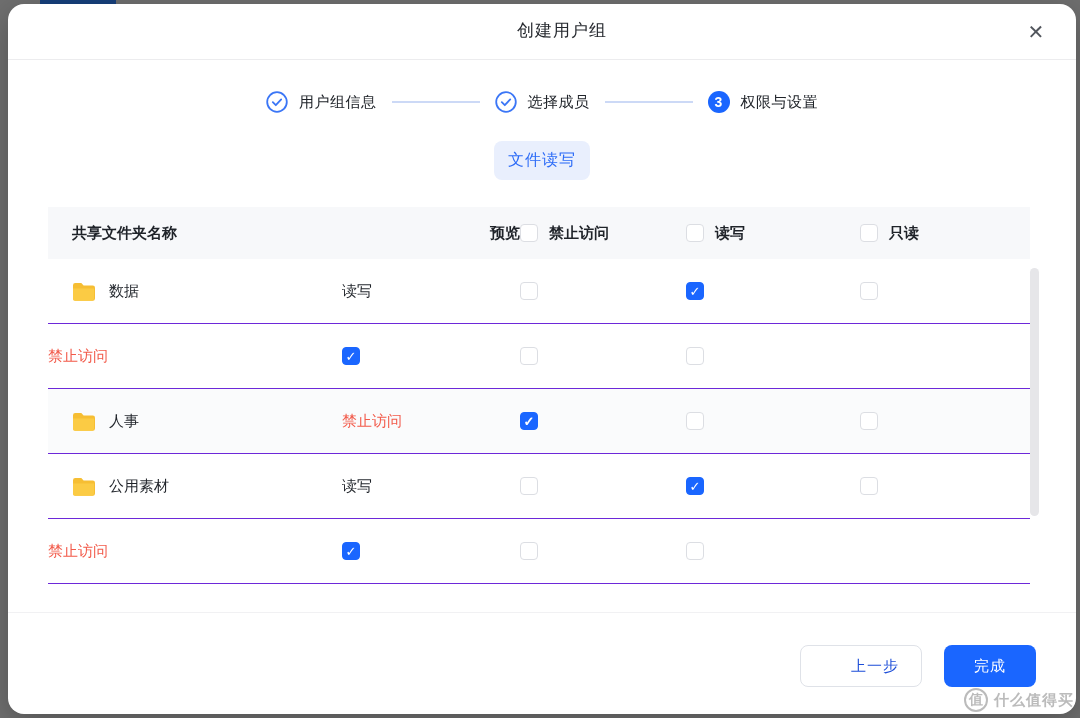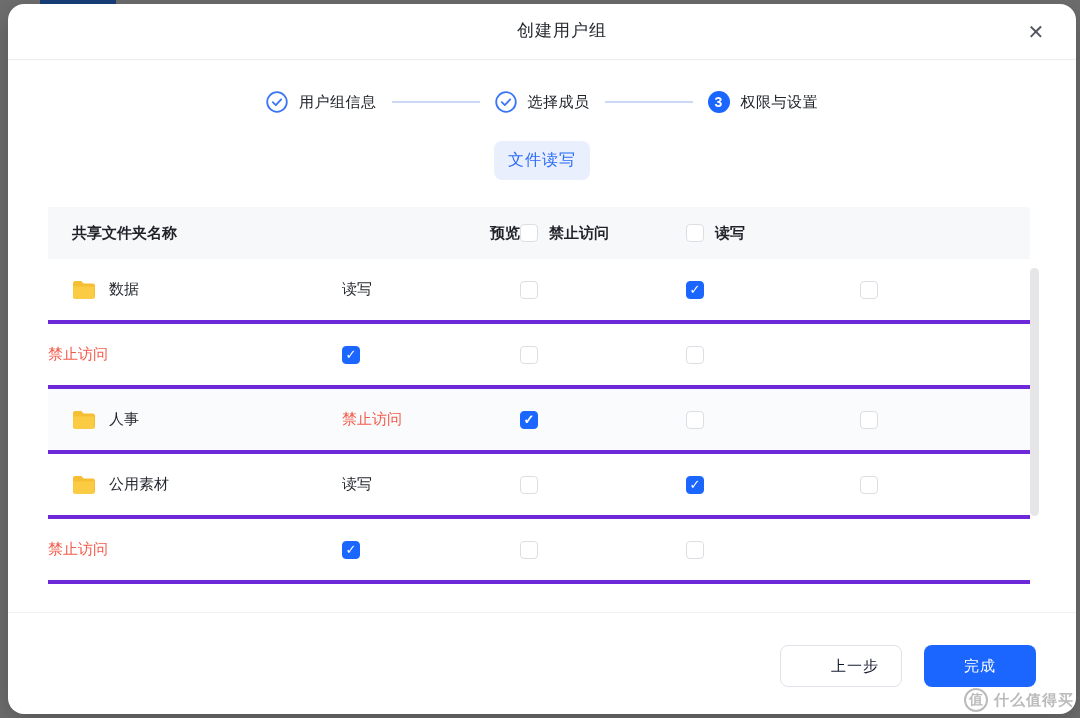--- a/index.html
+++ b/index.html
@@ -59,21 +59,21 @@
   
   .perm-table{ position:absolute; left:40px; top:203px; width:982px; }
   .trow{
     display:grid;
     grid-template-columns:294px 178px 166px 174px 170px;
     align-items:center;
   }
   .thead{
     height:52px; background:#f7f8fa; font-weight:bold; font-size:15px;text-align:right;
   }
-  .tbody-row{ height:65px; border-bottom:4px solid #6d28d9; font-size:15px; }
+  .tbody-row{ height:65px; border-bottom:1px solid #6d28d9; font-size:15px; }
   .tbody-row.tinted{ background:#fafbfc;font-family:Liberation Serif, serif; }
   .cell-name{ padding-left:24px; display:flex; align-items:center; }
   .folder-icon{ width:23px; height:19px; margin-right:14px; flex:none; }
   .cell-check{ display:flex; align-items:center; }
   .checkbox{
     width:18px; height:18px; border-radius:4px;
     border:1px solid #dcdee3; background:#fff;
     display:inline-flex; align-items:center; justify-content:center;
     cursor:pointer; flex:none;
   }
@@ -91,24 +91,24 @@
   
   .footer-divider{
     position:absolute; left:0; top:608px; width:100%; height:1px; background:#f1f1f3;
   }
   .dlg-footer{
     position:absolute; right:40px; top:641px; height:42px;
     display:flex; align-items:center; gap:22px;
   }
   .btn{ height:42px; border-radius:8px; font-size:15px; letter-spacing:1px; cursor:pointer; }
   .btn-prev{
-    width:122px; background:#fff; border:1px solid #dfe2e8; color:#0f172a;padding-left:28px;
+    width:122px; background:#fff; border:1px solid #dfe2e8; color:#1d4ed8;padding-left:28px;
   }
   .btn-finish{
-    width:112px; background:#1a66ff; border:none; color:#fff;
+    width:92px; background:#1a66ff; border:none; color:#fff;
   }
   
   .watermark{
     position:absolute; right:6px; bottom:6px; z-index:5;
     display:flex; align-items:center; gap:6px;
     color:rgba(175,175,175,.85); pointer-events:none;
   }
   .wm-logo{
     width:24px; height:24px; border-radius:50%;
     border:2px solid rgba(175,175,175,.85);
@@ -160,20 +160,24 @@
       <div class="cell-name" style="padding-left:24px;">共享文件夹名称</div>
       <div>预览</div>
       <div class="cell-check">
         <span class="checkbox"></span>
         <span class="check-label">禁止访问</span>
       </div>
       <div class="cell-check">
         <span class="checkbox"></span>
         <span class="check-label">读写</span>
       </div>
+      <div class="cell-check">
+        <span class="checkbox"></span>
+        <span class="check-label">只读</span>
+      </div>
     </div>
 
     <div class="trow tbody-row">
       <div class="cell-name">
         <svg class="folder-icon" viewBox="0 0 23 19">
           <path d="M1 3.2 a2.2 2.2 0 0 1 2.2-2.2 h6.1 l2.3 2.6 h9.2 a2.2 2.2 0 0 1 2.2 2.2 v10.8 a2.2 2.2 0 0 1-2.2 2.2 H3.2 A2.2 2.2 0 0 1 1 16.6 Z" fill="#f6be33"></path>
           <path d="M1 6.4 h21 v10.2 a2.2 2.2 0 0 1-2.2 2.2 H3.2 A2.2 2.2 0 0 1 1 16.6 Z" fill="#fbcb44"></path>
         </svg>
         <span>数据</span>
       </div>

